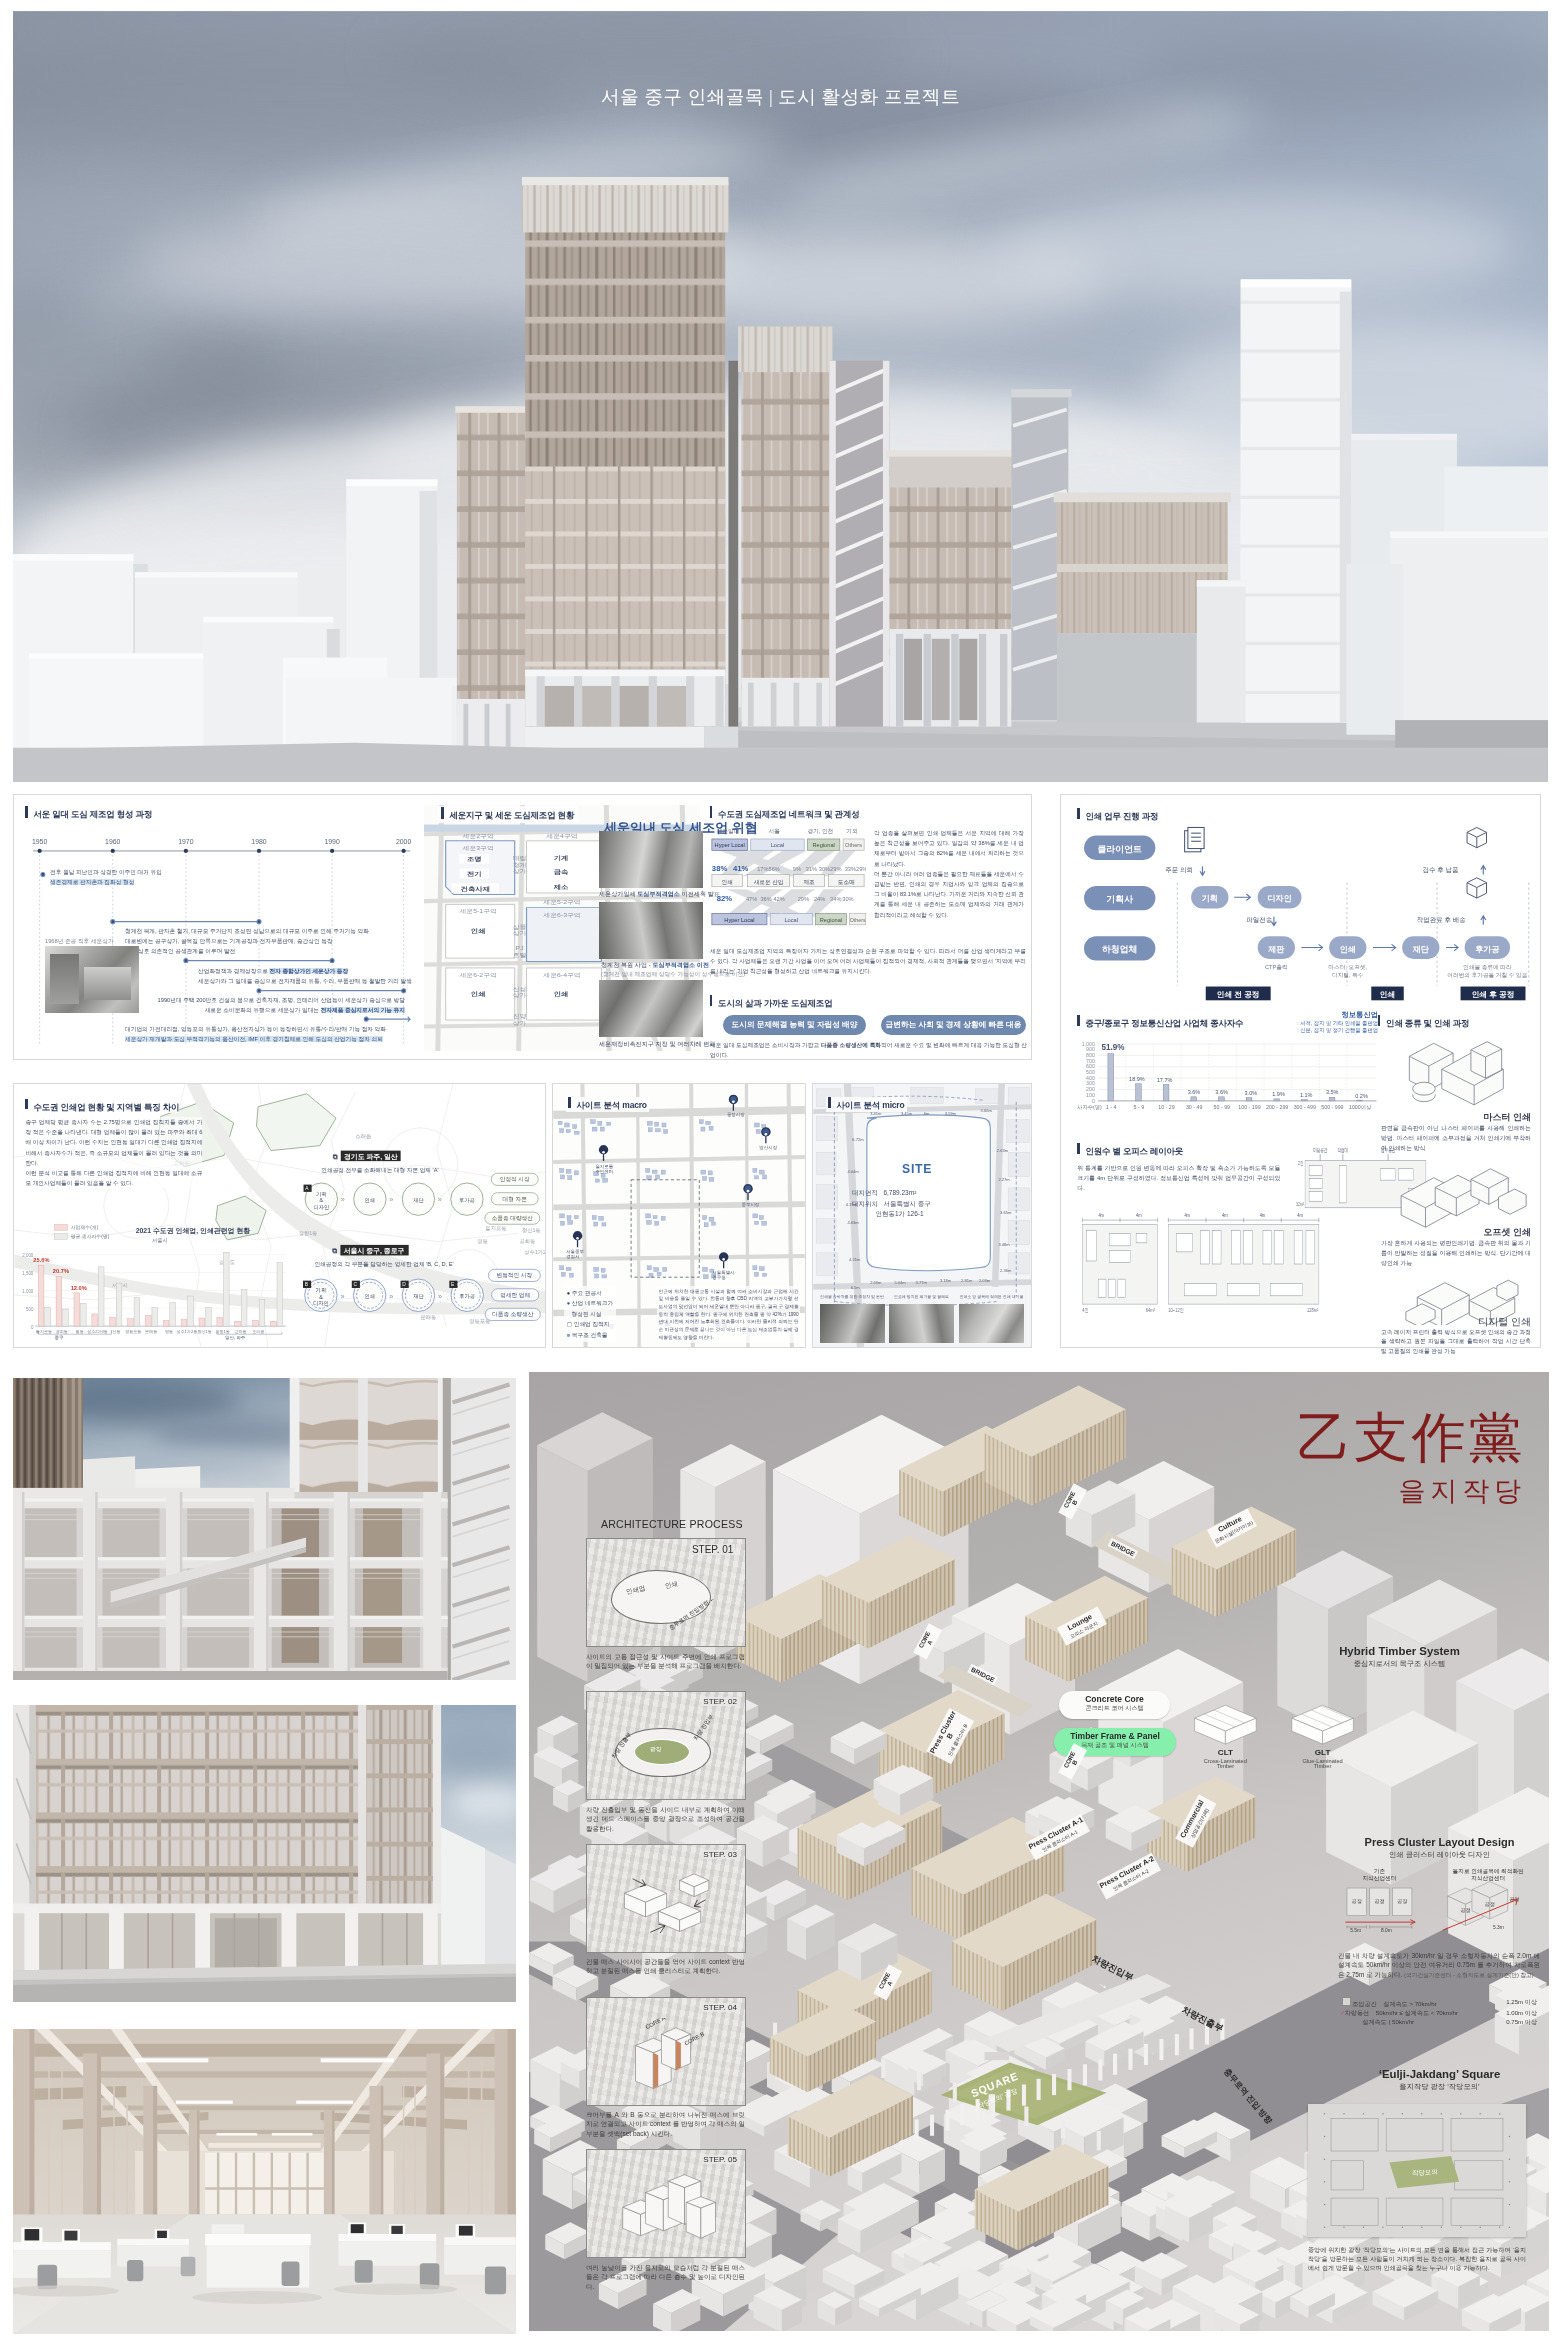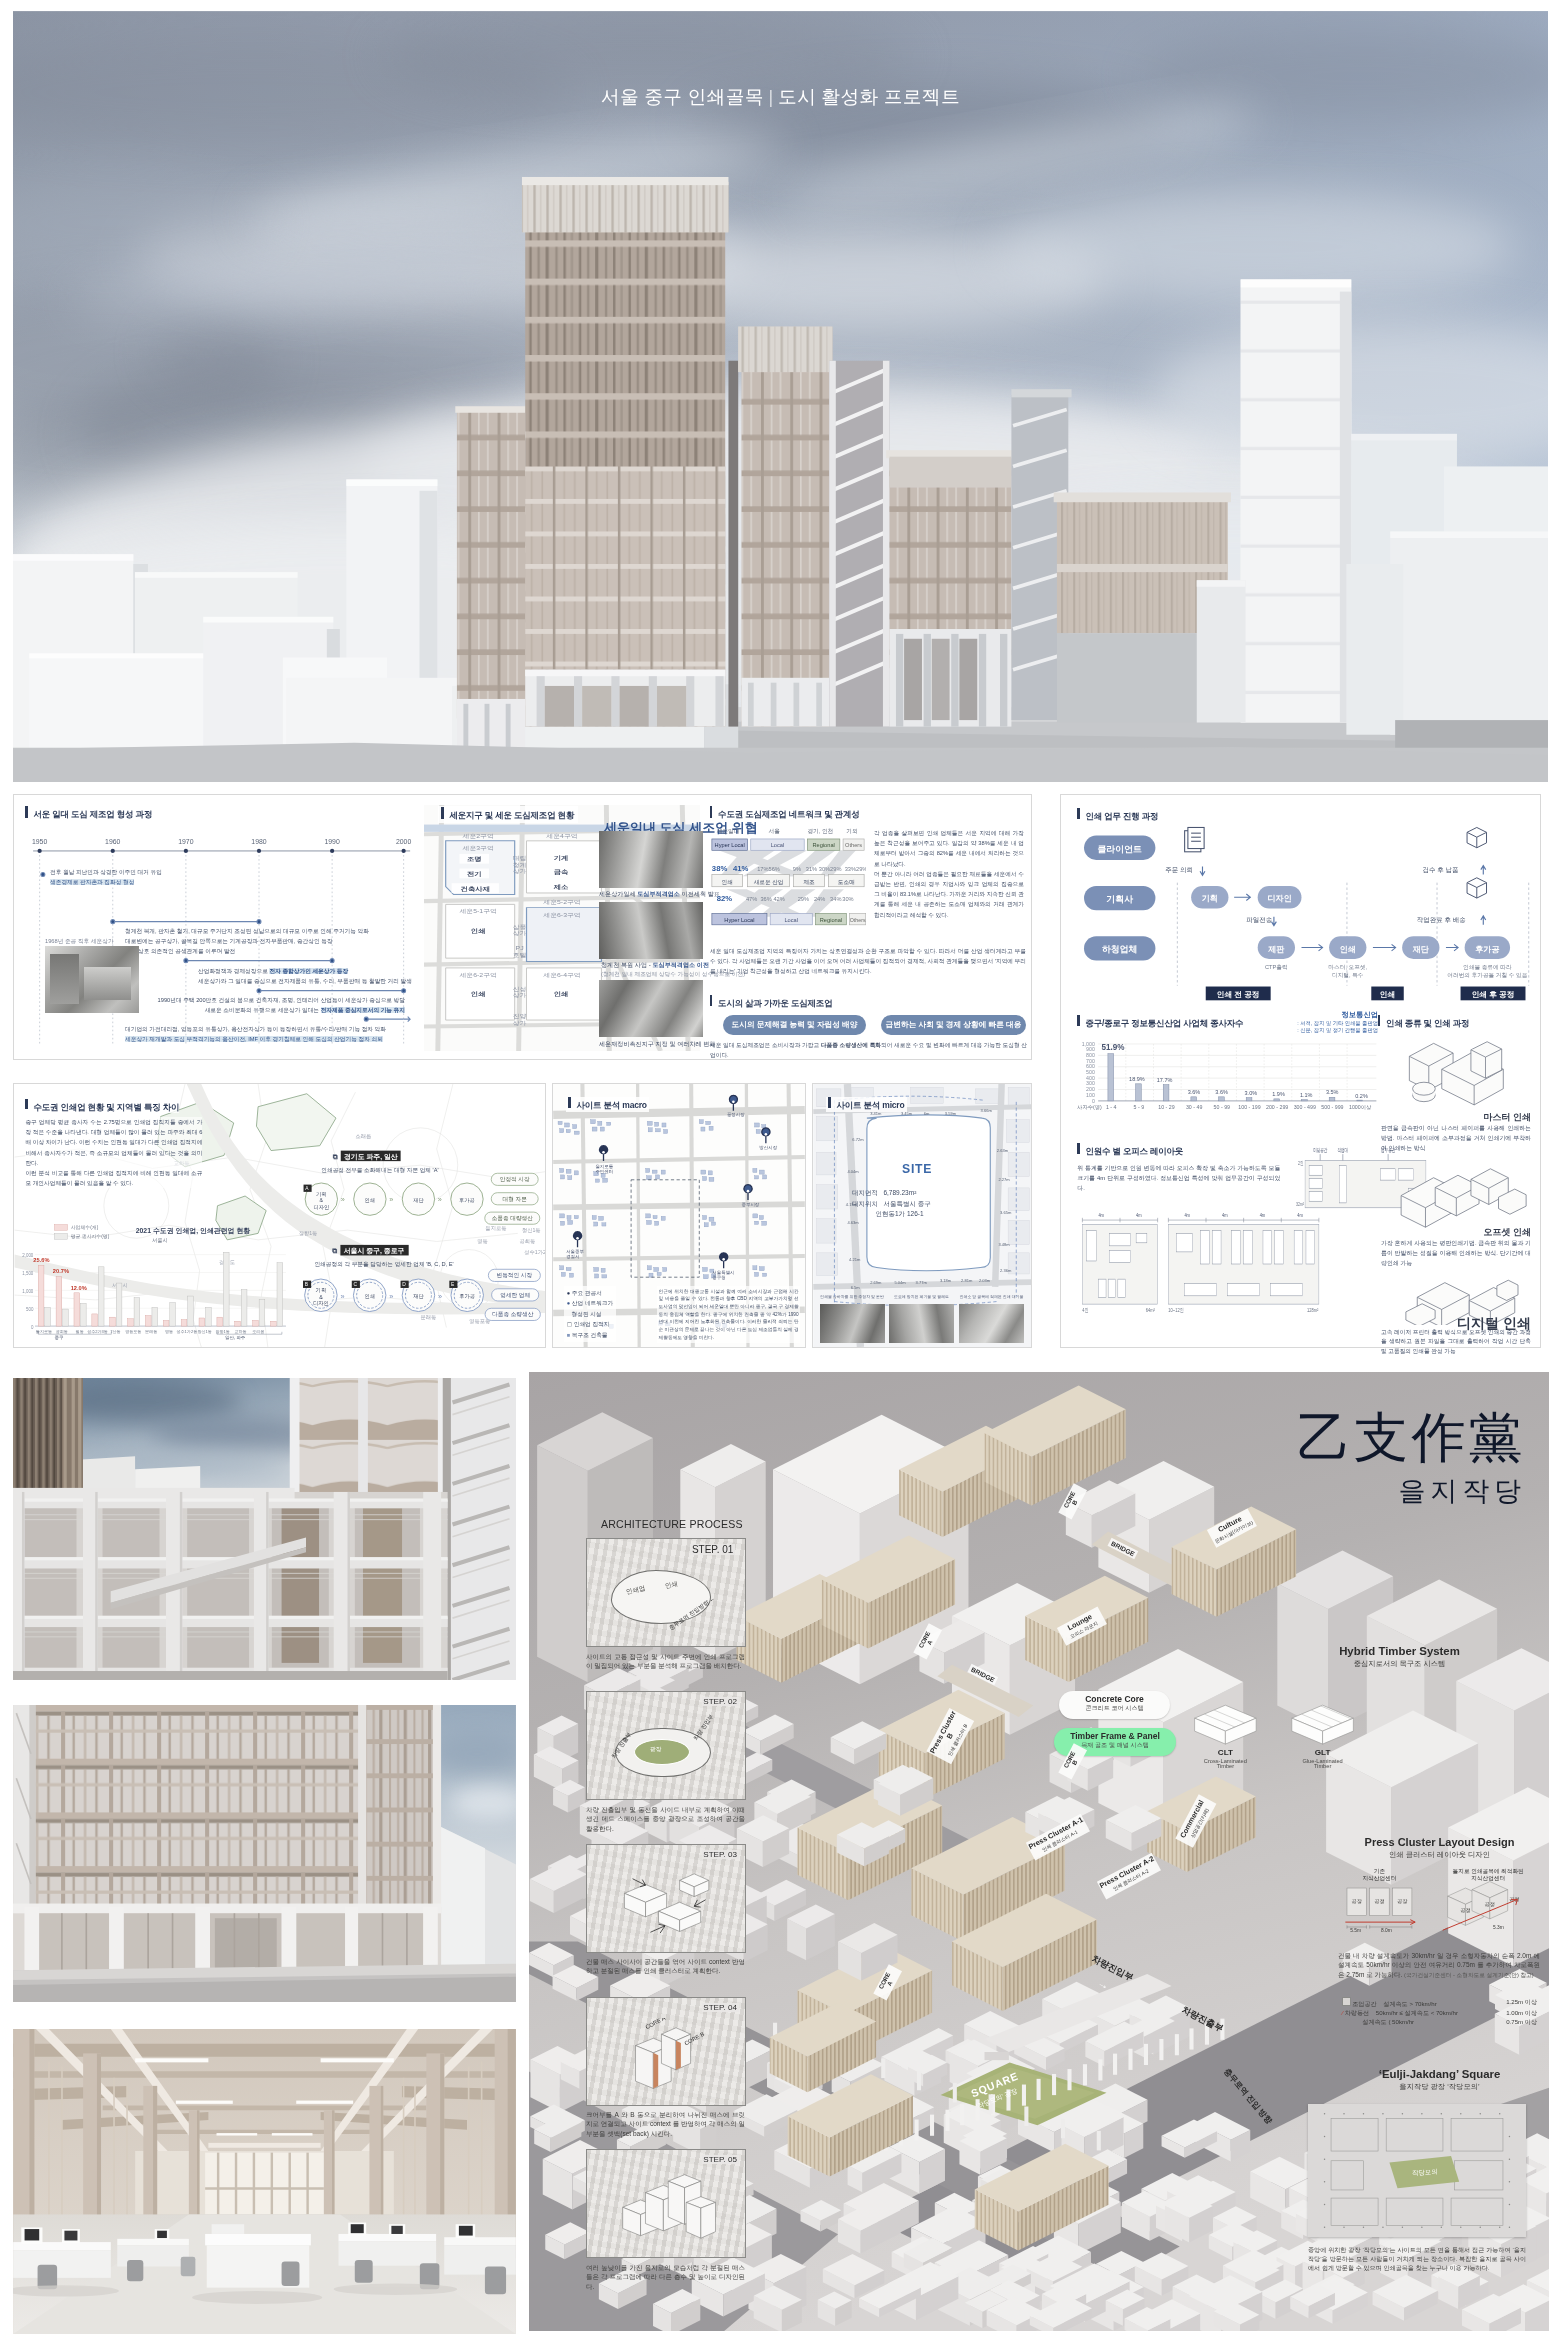--- a/index.html
+++ b/index.html
@@ -755,21 +755,21 @@
  <svg class="abs" style="left:340px;top:481px;" width="130" height="49" viewBox="0 0 160 60">
   <g stroke="#6a7180" stroke-width="0.9" fill="#fbfbfa">
    <path d="M20 26 l34 -18 l30 15 v22 l-34 18 l-30 -15 z"></path>
         <path d="M20 26 l30 15 l34 -18 M50 41 v22"></path>
    <path d="M84 30 l30 -16 l26 13 v18 l-30 16 l-26 -13 z"></path>
         <path d="M84 30 l26 13 l30 -16 M110 43 v18"></path>
    <path d="M118 12 l14 -7 l12 6 v12 l-14 7 l-12 -6 z"></path>
    <path d="M6 44 l20 -10 l16 8 v10 l-20 10 l-16 -8 z"></path>
   </g>
  </svg>
- <div class="abs" style="left:325px;top:520px;width:145px;text-align:right;font-weight:bold;font-size:14px;color:#333b4c;">디지털 인쇄</div>
+ <div class="abs" style="left:325px;top:520px;width:145px;text-align:right;font-weight:normal;font-size:10px;color:#333b4c;">디지털 인쇄</div>
  <div class="abs" style="left:320px;top:533px;width:150px;line-height:9.4px;text-align:justify;font-size:5.7px;">고속 레이저 프린터 출력 방식으로 오프셋 인쇄의 중간 과정을 생략하고 원본 파일을 그대로 출력하여 작업 시간 단축 및 고품질의 인쇄물 완성 가능</div>
 </div>
 
 <div id="cardA" class="card" style="left:13px;top:1083px;width:533px;height:265px;font-size:5.7px;color:#3d4a63;overflow:hidden;">
 
  <svg class="abs" style="left:0;top:0;font-size:7px" width="532" height="263" viewBox="0 0 654 324">
   <rect width="654" height="324" fill="#ffffff"></rect>
   <g stroke="#e3e3e1" stroke-width="0.7" fill="none">
    <path d="M210 0 l-14 60 l24 50 l-10 60 l18 60 l-8 60 l10 34"></path>
    <path d="M300 0 l10 70 l-20 60 l26 70 l-12 60 l8 64"></path>
@@ -2385,21 +2385,21 @@
       <polygon points="369.6,941.1 472.0,889.4 472.0,937.4 369.6,989.1" fill="url(#slatR)"></polygon>
       <polygon points="318.0,915.0 420.4,863.2 472.0,889.4 369.6,941.1" fill="#e2d9c8"></polygon>
       <polygon points="548.0,1005.0 601.4,1032.0 601.4,1080.0 548.0,1053.0" fill="url(#slatL)"></polygon>
       <polygon points="601.4,1032.0 712.6,975.8 712.6,1023.8 601.4,1080.0" fill="url(#slatR)"></polygon>
       <polygon points="548.0,1005.0 659.2,948.8 712.6,975.8 601.4,1032.0" fill="#e2d9c8"></polygon>
       <polygon points="296.0,818.0 342.3,841.4 342.3,885.4 296.0,862.0" fill="url(#slatL)"></polygon>
       <polygon points="342.3,841.4 426.8,798.6 426.8,842.6 342.3,885.4" fill="url(#slatR)"></polygon>
       <polygon points="296.0,818.0 380.6,775.2 426.8,798.6 342.3,841.4" fill="#e2d9c8"></polygon>
     </svg>
 
-<div class="abs" style="right:23px;top:37px;color:#0f172a;text-align:right;font-family:'Liberation Serif',serif;">
+<div class="abs" style="right:23px;top:37px;color:#7f1d1d;text-align:right;font-family:'Liberation Serif',serif;">
 <div style="font-size:54px;letter-spacing:3.3px;line-height:59px;">乙支作黨</div>
 <div style="font-size:27px;letter-spacing:4.9px;margin-top:4.9px;">을지작당</div>
 </div>
 
 <div class="abs" style="left:72px;top:146px;width:143px;font-size:10.6px;font-weight:normal;color:#2b2b2b;letter-spacing:0.2px;">ARCHITECTURE PROCESS</div>
 
 <div class="abs" style="left:57px;top:166px;width:158px;height:107px;background:#e9e7e5;border:0.8px solid #8a8a88;">
  <div class="abs" style="left:0;top:0;width:158px;height:107px;background:
   repeating-linear-gradient(100deg,rgba(200,197,193,0.55) 0 4.1px,rgba(236,234,231,0.5) 4.1px 9px),
   repeating-linear-gradient(10deg,rgba(214,211,207,0.5) 0 5.7px,rgba(240,238,235,0.45) 5.7px 12.2px);"></div>

